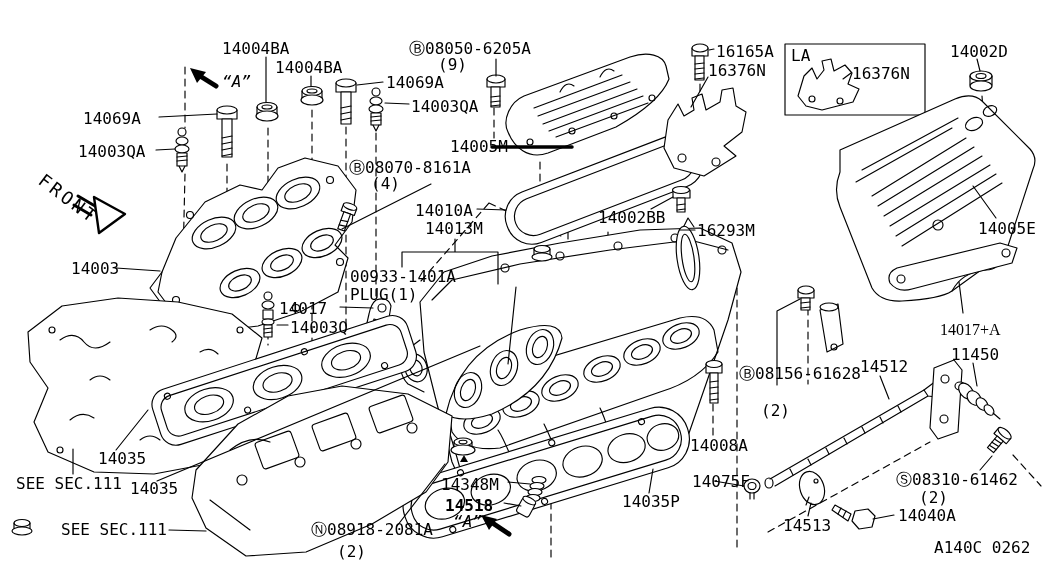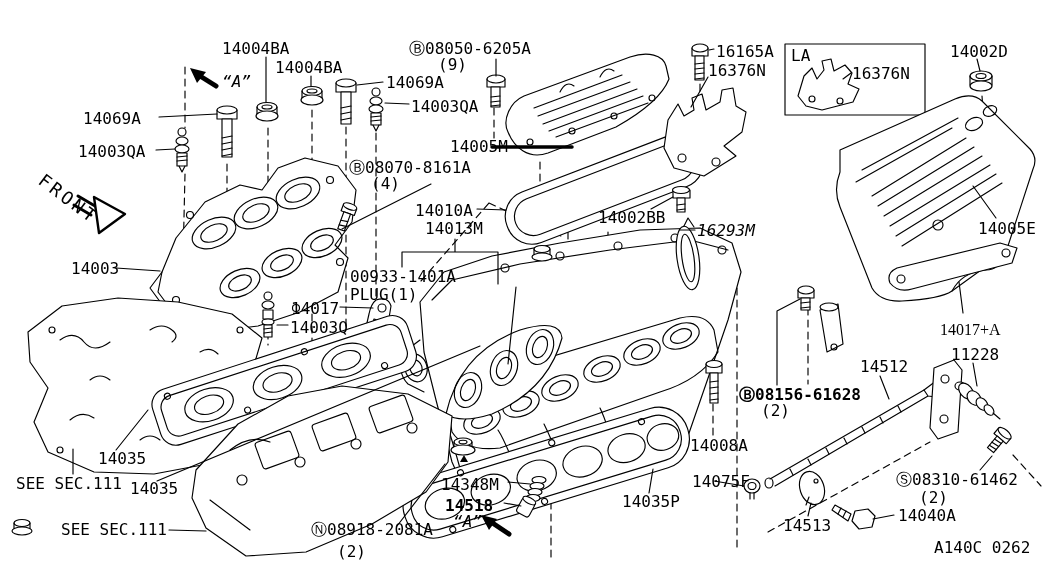--- a/index.html
+++ b/index.html
@@ -485,28 +485,28 @@
       <div class="lbl" style="left: 78px; top: 144px;">14003QA</div>
       <div class="lbl" style="left: 71px; top: 261px;">14003</div>
       <div class="lbl" style="left: 426px; top: 139px; margin-left: 24px;">14005M</div>
       <div class="lbl" style="left: 349px; top: 160px;">Ⓑ08070-8161A</div>
       <div class="lbl" style="left: 371px; top: 176px;">(4)</div>
       <div class="lbl" style="left: 415px; top: 203px;">14010A</div>
       <div class="lbl" style="left: 425px; top: 221px;">14013M</div>
       <div class="lbl" style="left: 350px; top: 269px;">00933-1401A</div>
       <div class="lbl" style="left: 350px; top: 287px;">PLUG(1)</div>
       <div class="lbl" style="left: 598px; top: 210px;">14002BB</div>
-      <div class="lbl" style="left: 697px; top: 223px; font-style: italic;">16293M</div>
+      <div class="lbl" style="left: 697px; top: 223px;">16293M</div>
       <div class="lbl" style="left: 978px; top: 221px;">14005E</div>
-      <div class="lbl" style="left: 279px; top: 301px; margin-left: 12px;">14017</div>
+      <div class="lbl" style="left: 279px; top: 301px;">14017</div>
       <div class="lbl" style="left: 290px; top: 320px;">14003Q</div>
       <div class="lbl" style="left: 940px; top: 322px; font-family: Liberation Serif, serif;">14017+A</div>
-      <div class="lbl" style="left: 951px; top: 347px;">11228</div>
+      <div class="lbl" style="left: 951px; top: 347px;">11450</div>
       <div class="lbl" style="left: 860px; top: 359px;">14512</div>
-      <div class="lbl" style="left: 739px; top: 387px; font-weight: bold;">Ⓑ08156-61628</div>
+      <div class="lbl" style="left: 739px; top: 366px;">Ⓑ08156-61628</div>
       <div class="lbl" style="left: 761px; top: 403px;">(2)</div>
       <div class="lbl" style="left: 98px; top: 451px;">14035</div>
       <div class="lbl" style="left: 16px; top: 476px;">SEE SEC.111</div>
       <div class="lbl" style="left: 130px; top: 481px;">14035</div>
       <div class="lbl" style="left: 61px; top: 522px;">SEE SEC.111</div>
       <div class="lbl" style="left: 441px; top: 477px;">14348M</div>
       <div class="lbl" style="left: 445px; top: 498px; font-weight: bold;">14518</div>
       <div class="lbl it" style="left: 453px; top: 514px;">“A”</div>
       <div class="lbl" style="left: 311px; top: 522px;">Ⓝ08918-2081A</div>
       <div class="lbl" style="left: 337px; top: 544px;">(2)</div>

